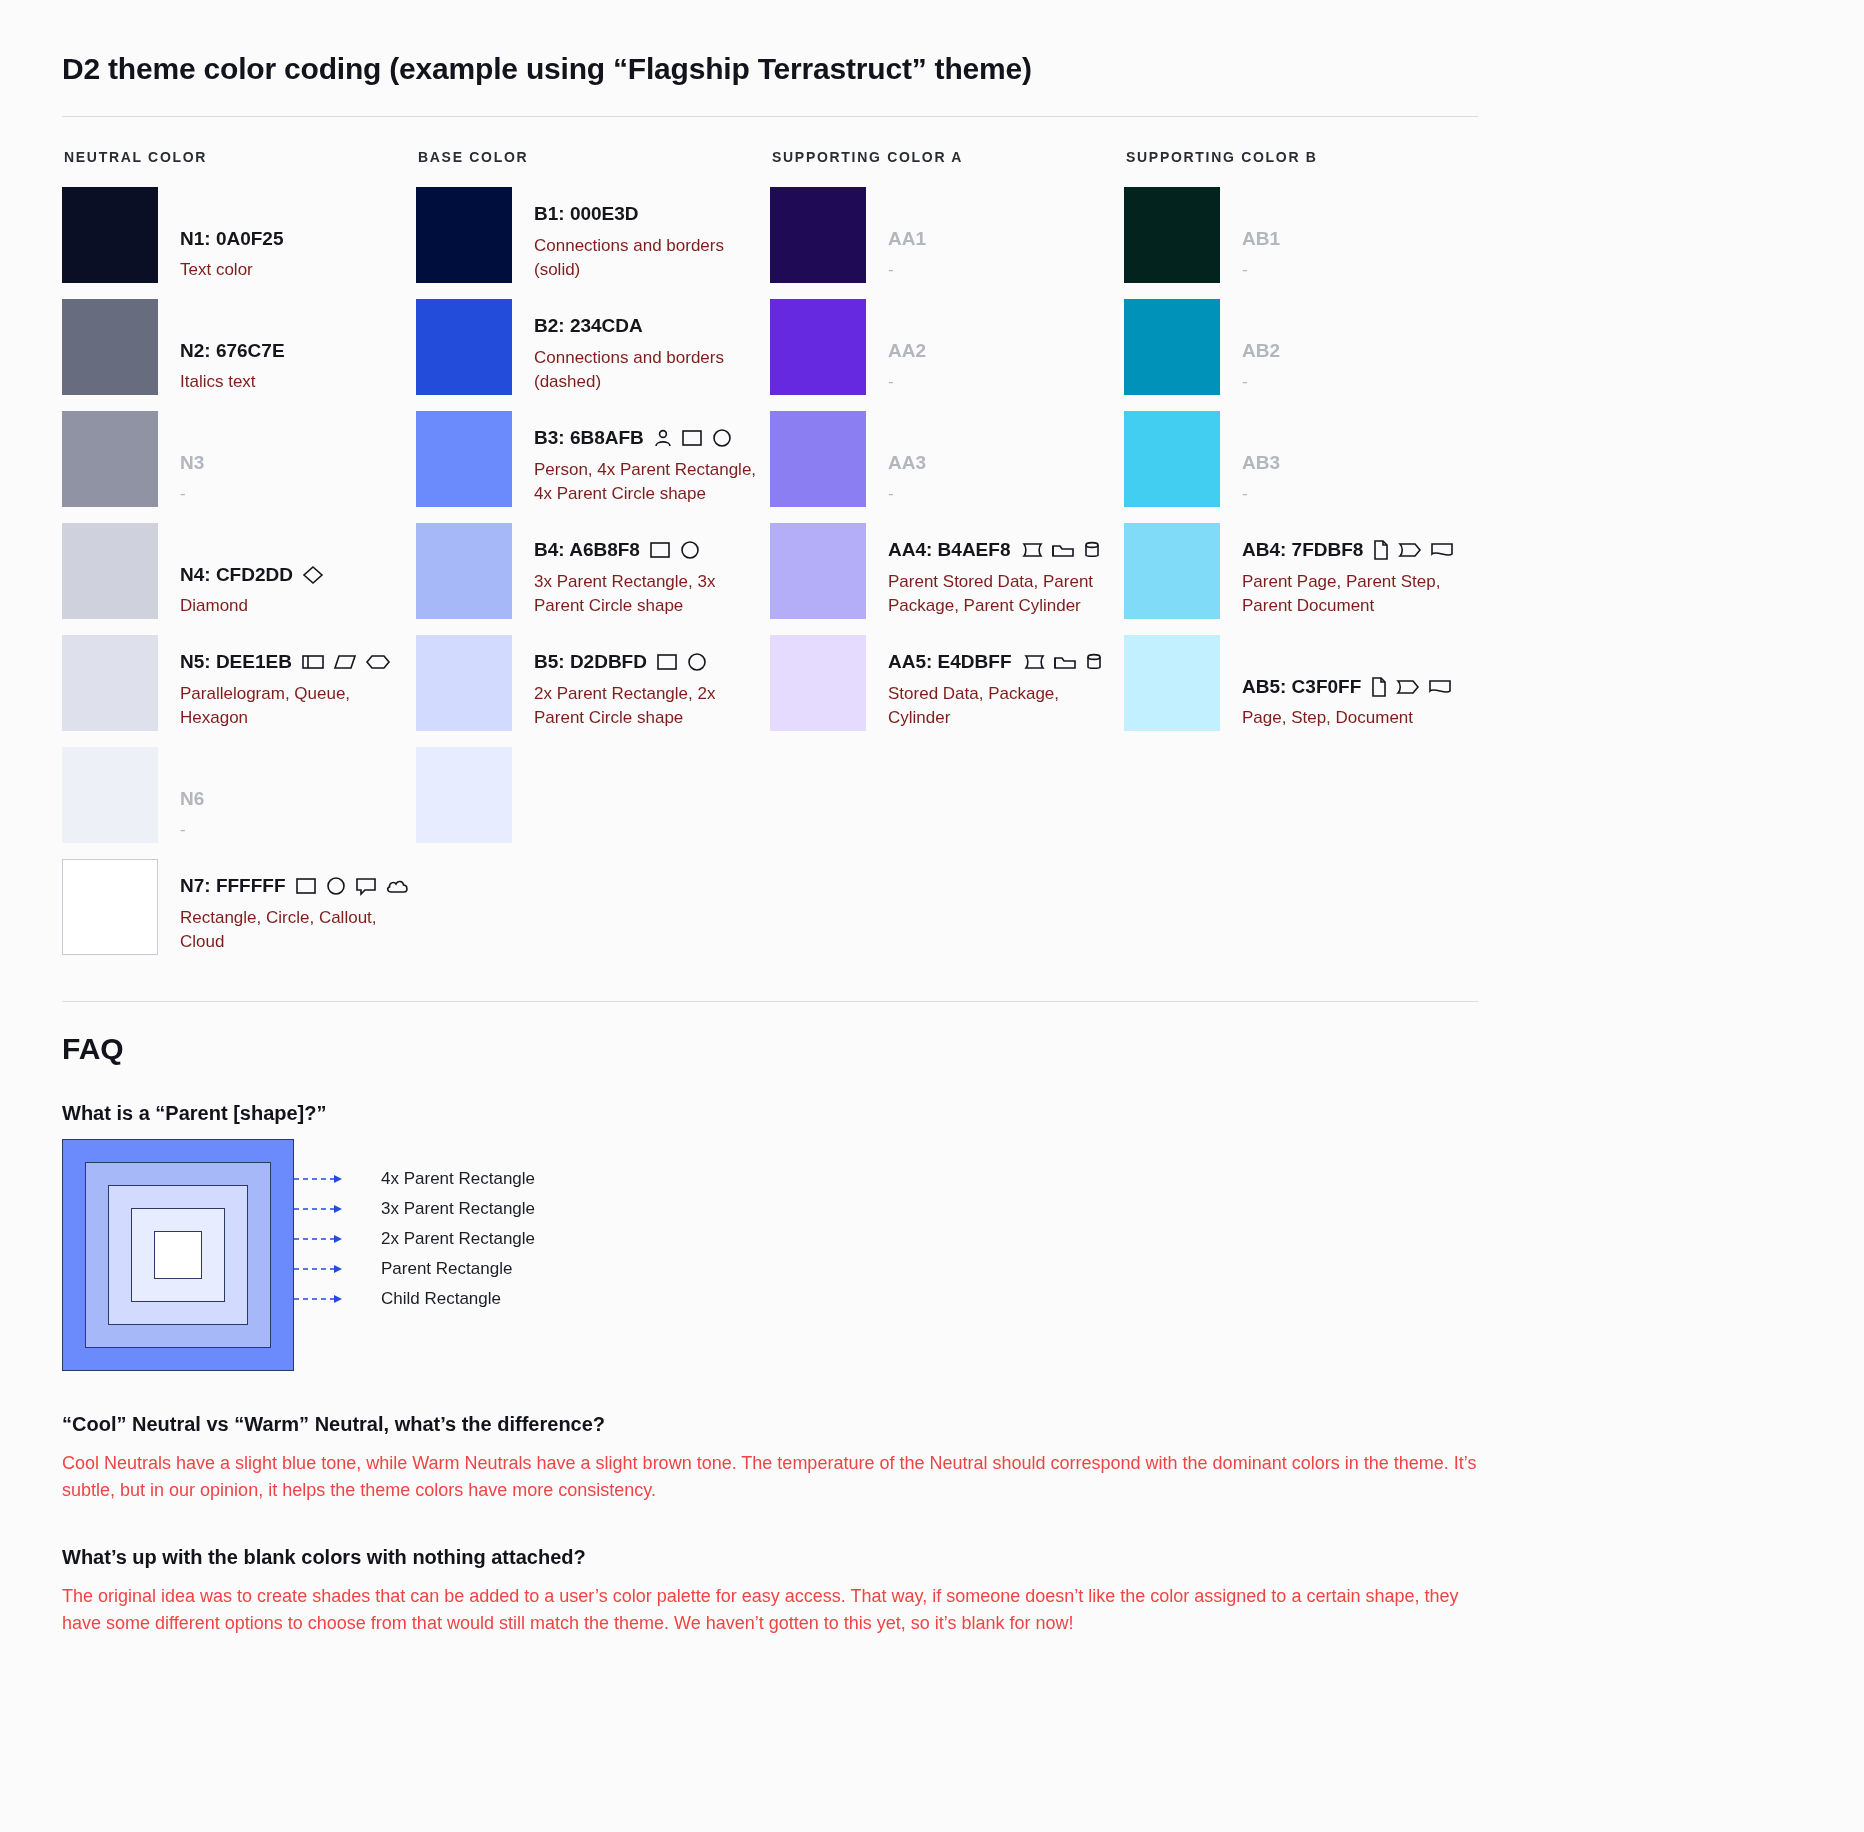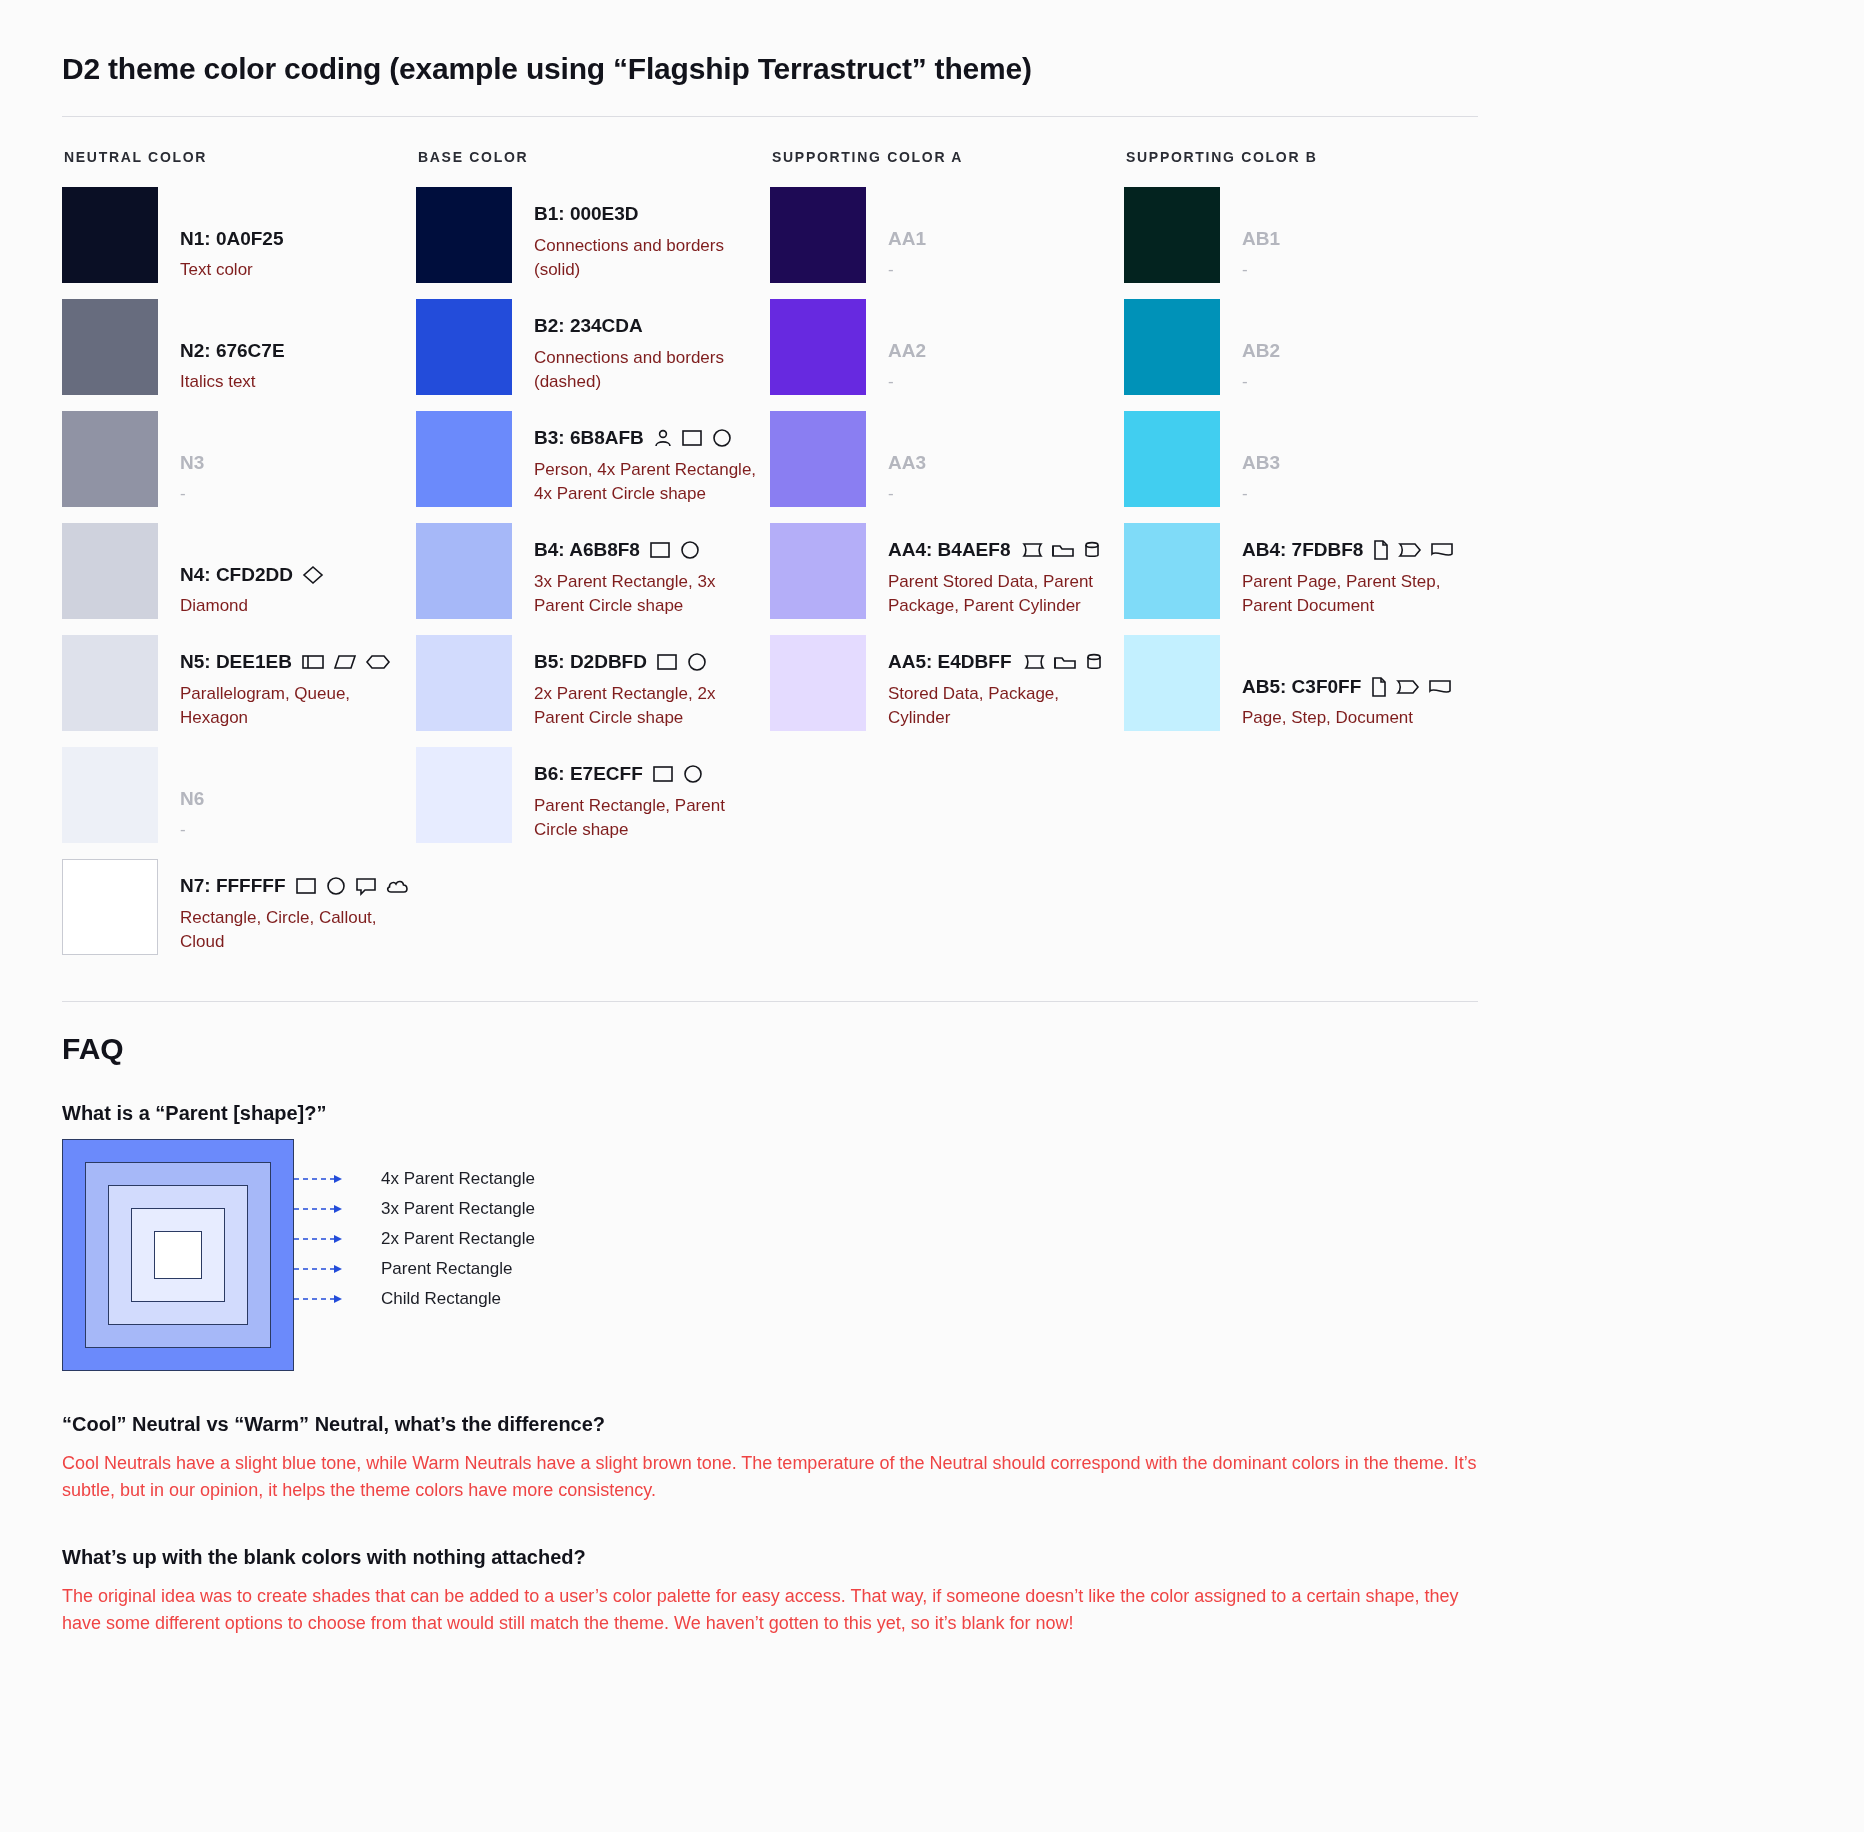--- a/index.html
+++ b/index.html
@@ -307,38 +307,20 @@
                     <circle cx="11" cy="10" r="8" stroke="#15161c" stroke-width="1.6" fill="none"></circle>
                   </svg>
                 </span>
               </span>
             </div>
             <div class="rowdesc">2x Parent Rectangle, 2x Parent Circle shape</div>
           </div>
         </div>
         <div class="row">
           <div class="swatch" style="background: rgb(231, 236, 255);"></div>
-          <div class="rowtext">
-            <div class="rowlabel">
-              <span>B6: E7ECFF</span>
-              <span class="icons">
-                <span>
-                  <svg width="22" height="20" viewBox="0 0 22 20">
-                    <rect x="2" y="3" width="18" height="14" stroke="#15161c" stroke-width="1.6" fill="none"></rect>
-                  </svg>
-                </span>
-                <span>
-                  <svg width="22" height="20" viewBox="0 0 22 20">
-                    <circle cx="11" cy="10" r="8" stroke="#15161c" stroke-width="1.6" fill="none"></circle>
-                  </svg>
-                </span>
-              </span>
-            </div>
-            <div class="rowdesc">Parent Rectangle, Parent Circle shape</div>
-          </div>
         </div>
       </div>
       <div class="col">
         <div class="col-head">SUPPORTING COLOR A</div>
         <div class="row">
           <div class="swatch" style="background: rgb(30, 10, 85);"></div>
           <div class="rowtext">
             <div class="rowlabel muted">
               <span>AA1</span>
             </div>

